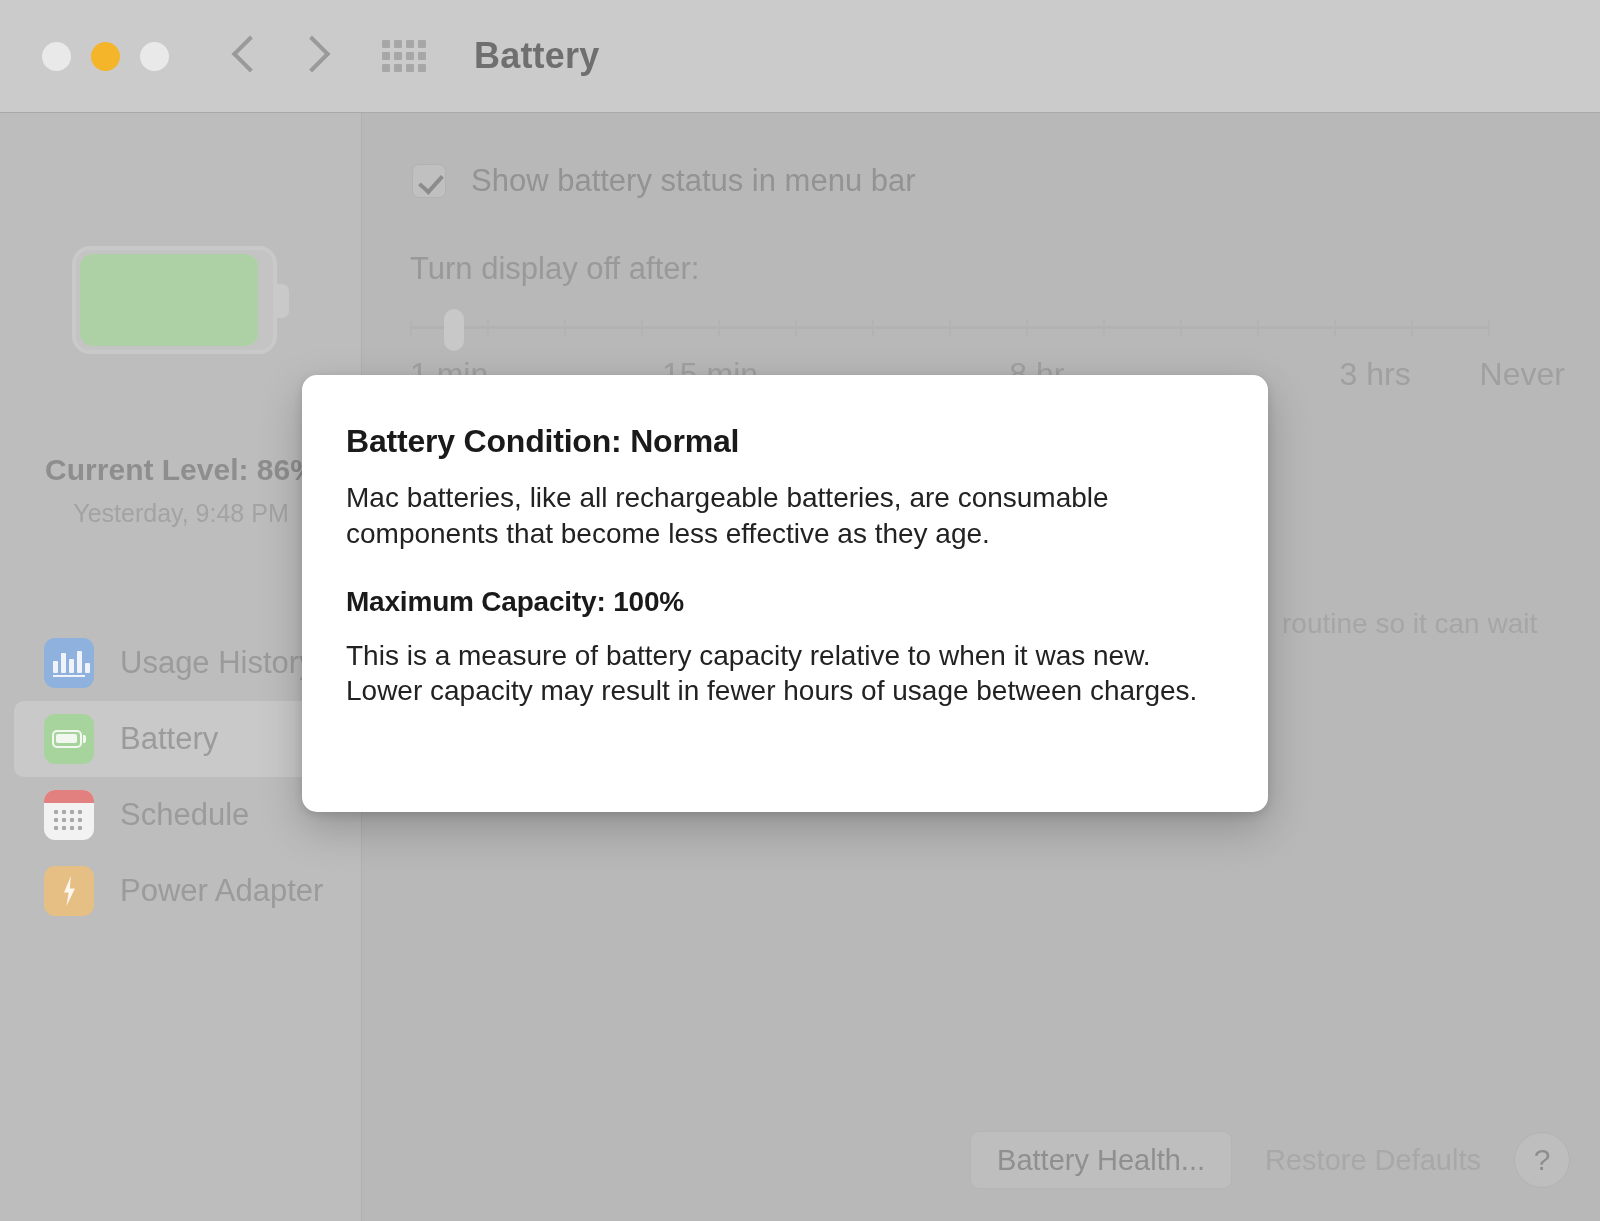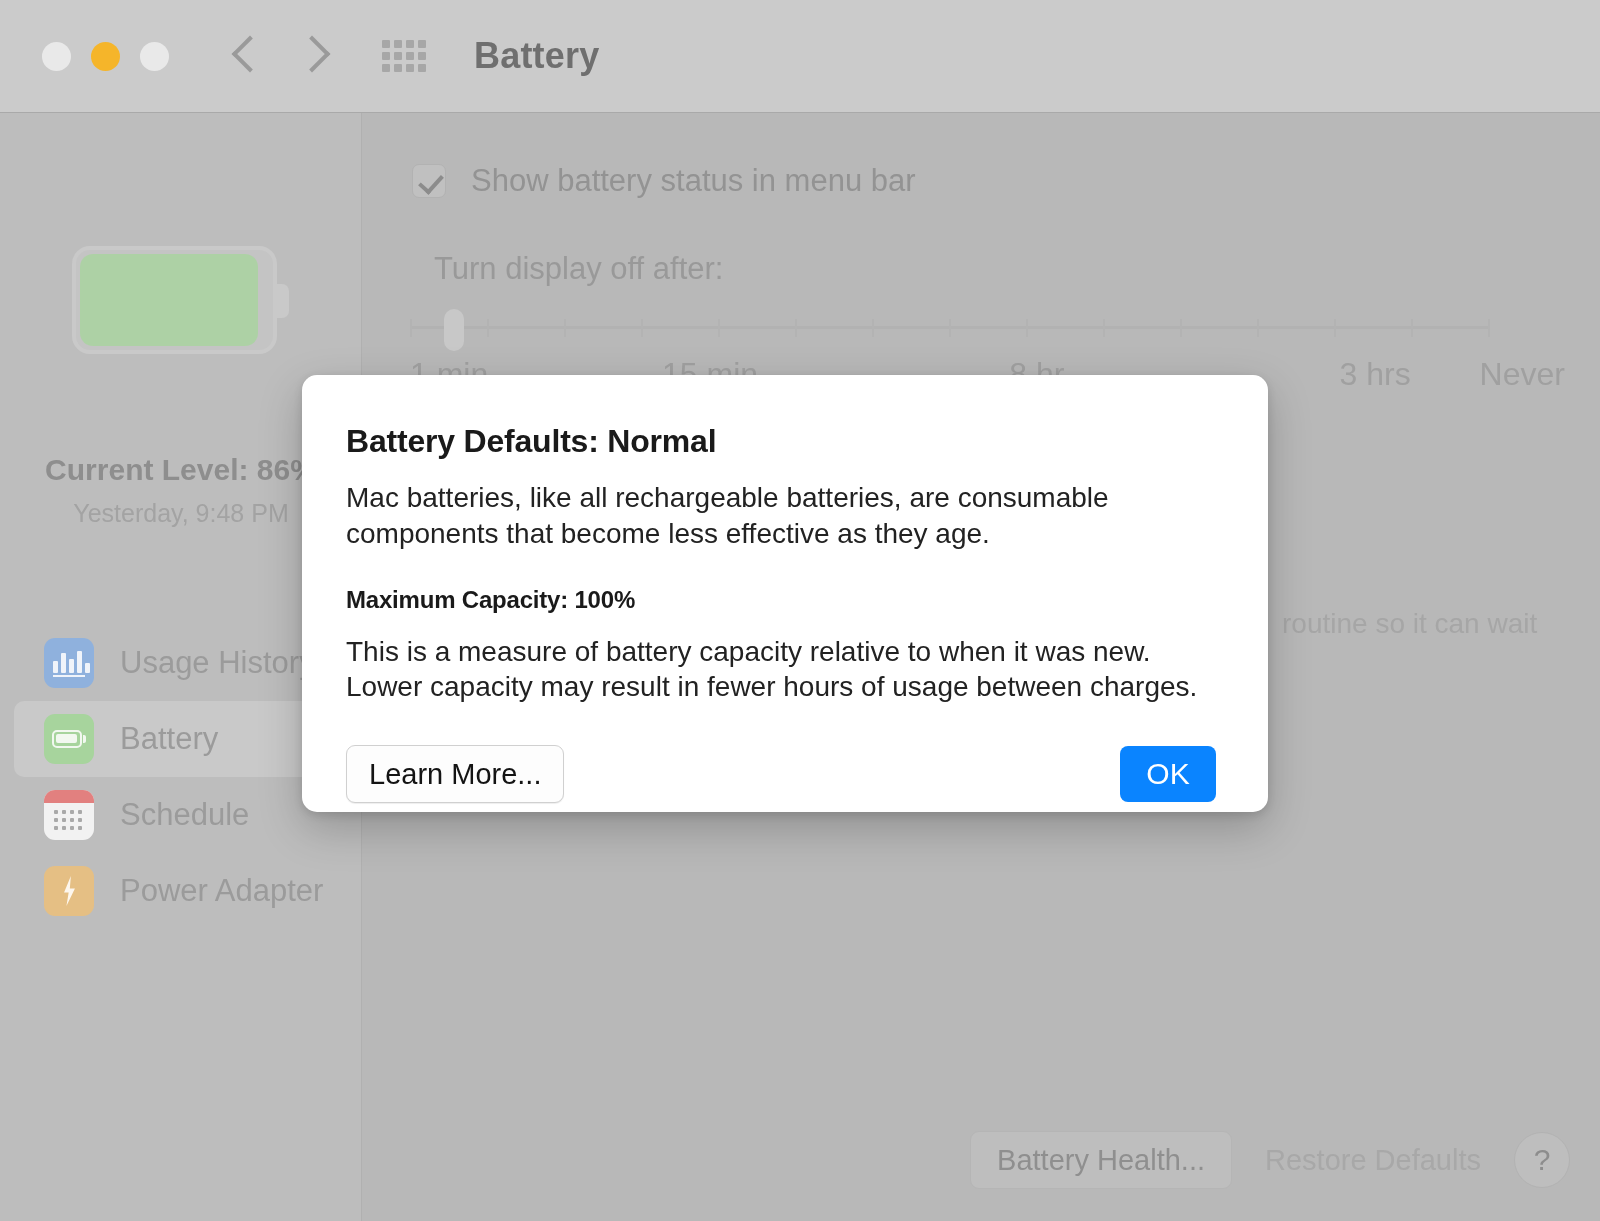--- a/index.html
+++ b/index.html
@@ -333,21 +333,20 @@
     font-size: 31px;
     color: #939393;
     white-space: nowrap;
   }
 
   .slider-title {
     position: absolute;
     left: 48px; top: 138px;
     font-size: 31px;
     color: #999999;
-    margin-left: 24px;
   }
 
   .slider-wrap {
     position: absolute;
     left: 48px; top: 198px;
     width: 1078px;
     height: 34px;
   }
   .slider-track {
     position: absolute;
@@ -455,21 +454,21 @@
     margin-bottom: 20px;
     letter-spacing: -0.2px;
   }
   .dlg-p {
     font-size: 28px;
     color: #222222;
     line-height: 1.28;
     margin-bottom: 34px;
   }
   .dlg-h2 {
-    font-size: 24px;
+    font-size: 28px;
     font-weight: bold;
     color: #1a1a1a;
     margin-bottom: 20px;
     letter-spacing: -0.2px;
   }
   .dlg-p2 {
     font-size: 28px;
     color: #222222;
     line-height: 1.28;
     margin-bottom: 40px;
@@ -659,23 +658,19 @@
       <div class="bottom-bar">
         <div class="btn-dim">Battery Health...</div>
         <div class="btn-dim btn-ghost">Restore Defaults</div>
         <div class="btn-help">?</div>
       </div>
 
     </div>
   </div>
 
   <div class="dialog">
-    <div class="dlg-h1">Battery Defaults: Normal</div>
+    <div class="dlg-h1">Battery Condition: Normal</div>
     <div class="dlg-p">Mac batteries, like all rechargeable batteries, are consumable components that become less effective as they age.</div>
     <div class="dlg-h2">Maximum Capacity: 100%</div>
     <div class="dlg-p2">This is a measure of battery capacity relative to when it was new. Lower capacity may result in fewer hours of usage between charges.</div>
-    <div class="dlg-actions">
-      <div class="btn-learn">Learn More...</div>
-      <div class="btn-ok">OK</div>
-    </div>
   </div>
 
 </div>
 
 </body></html>

